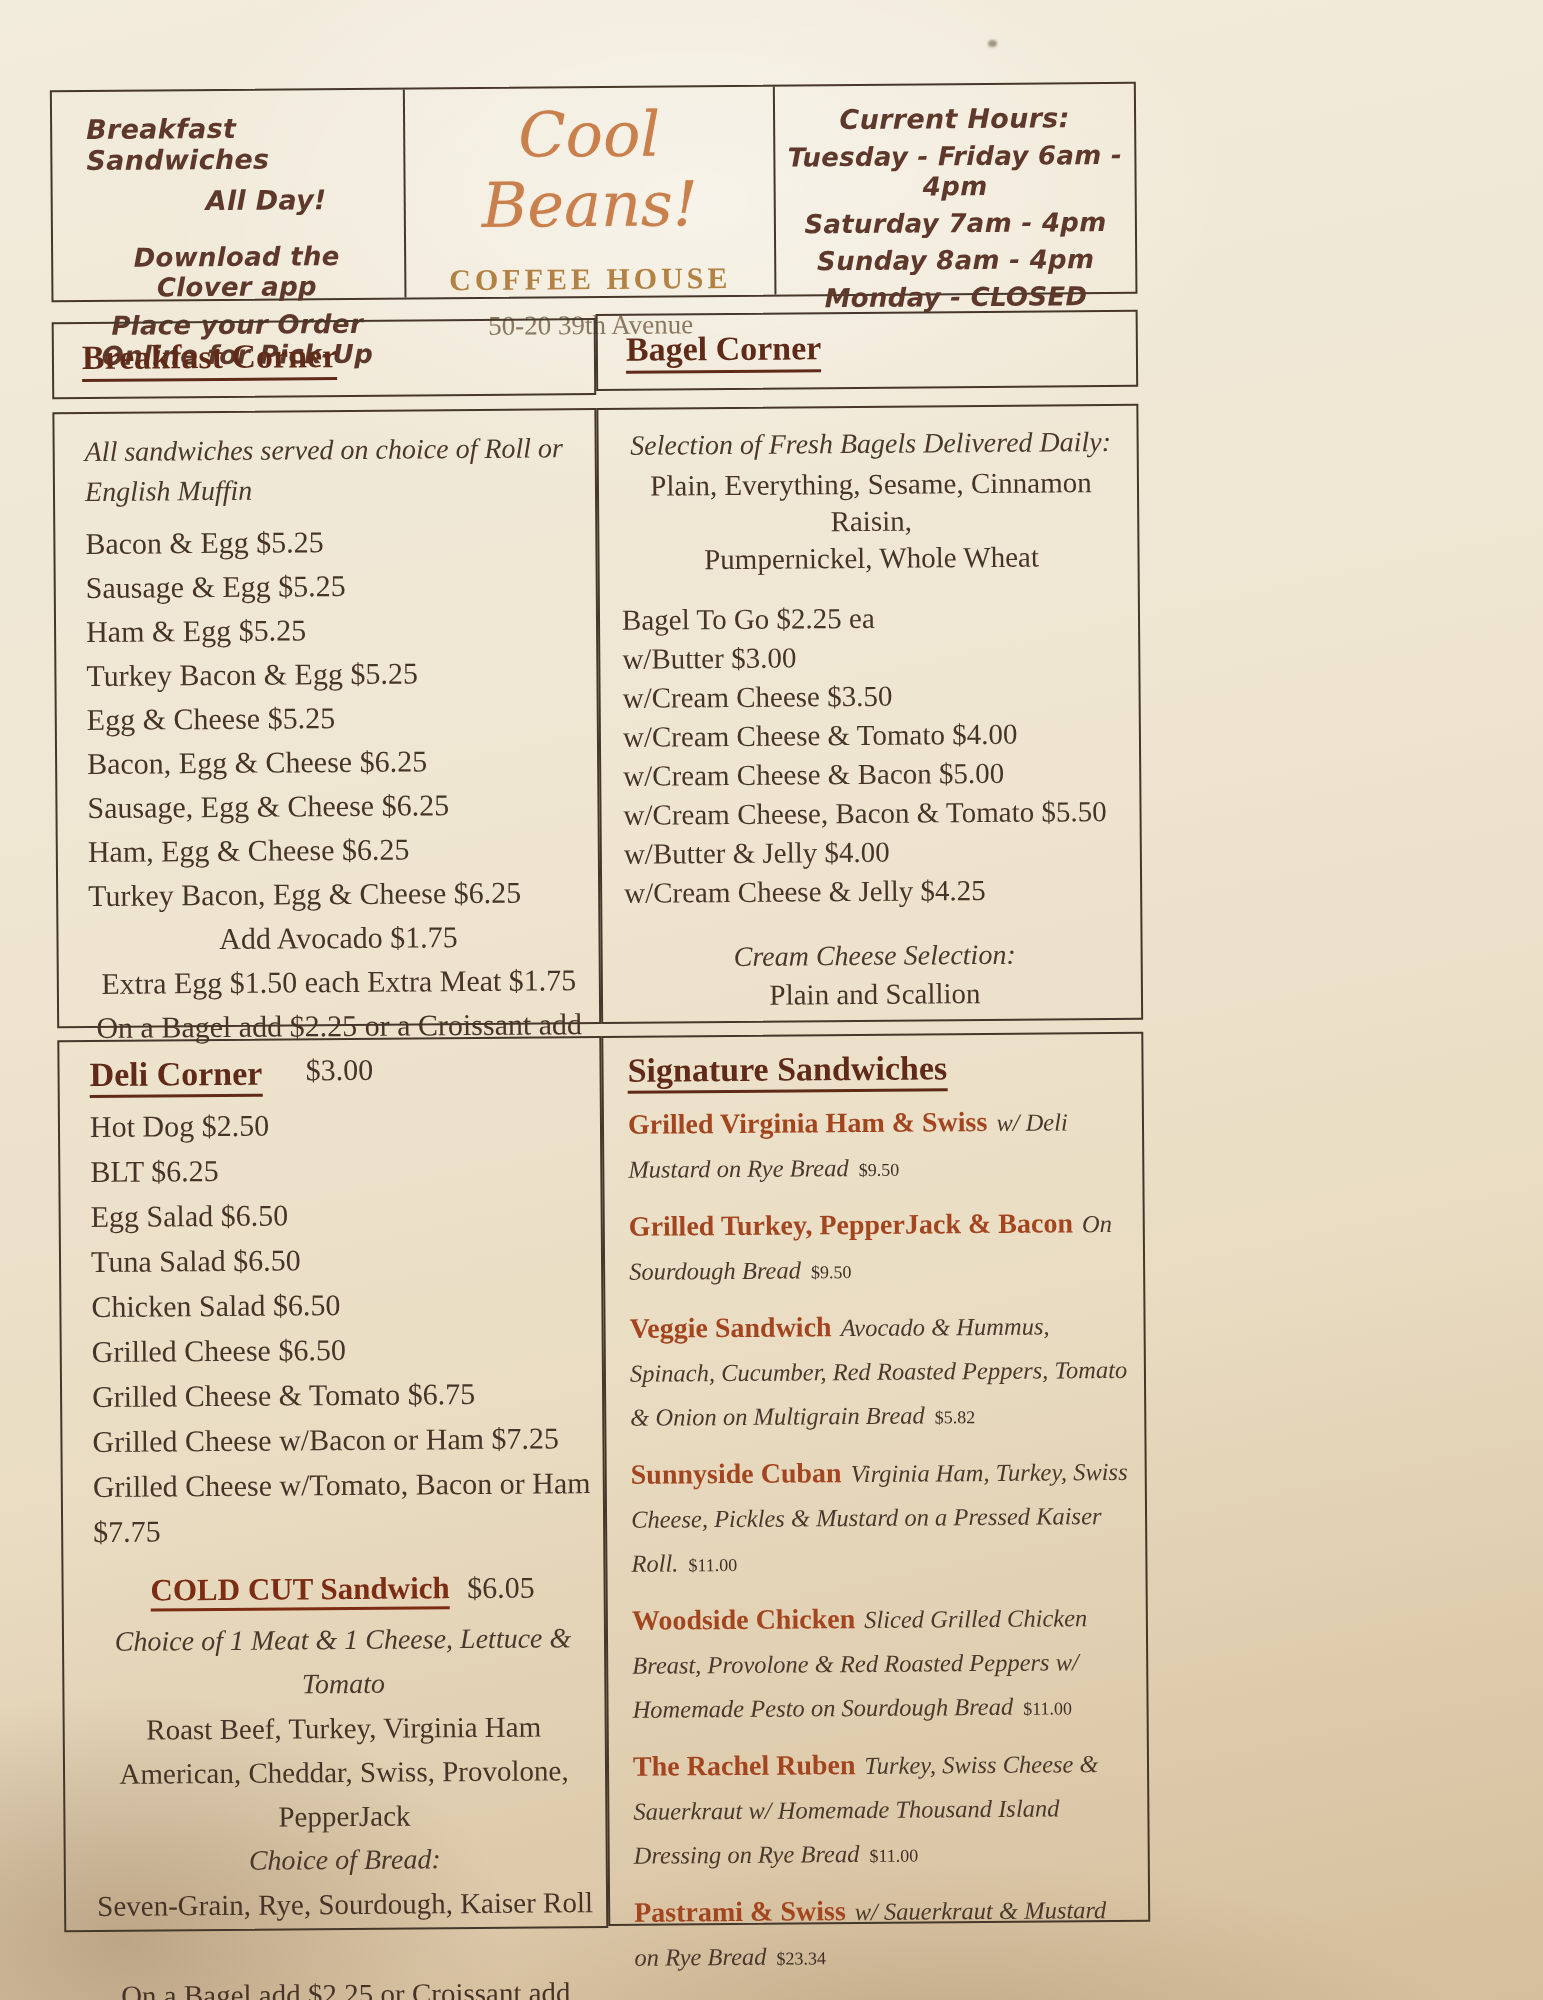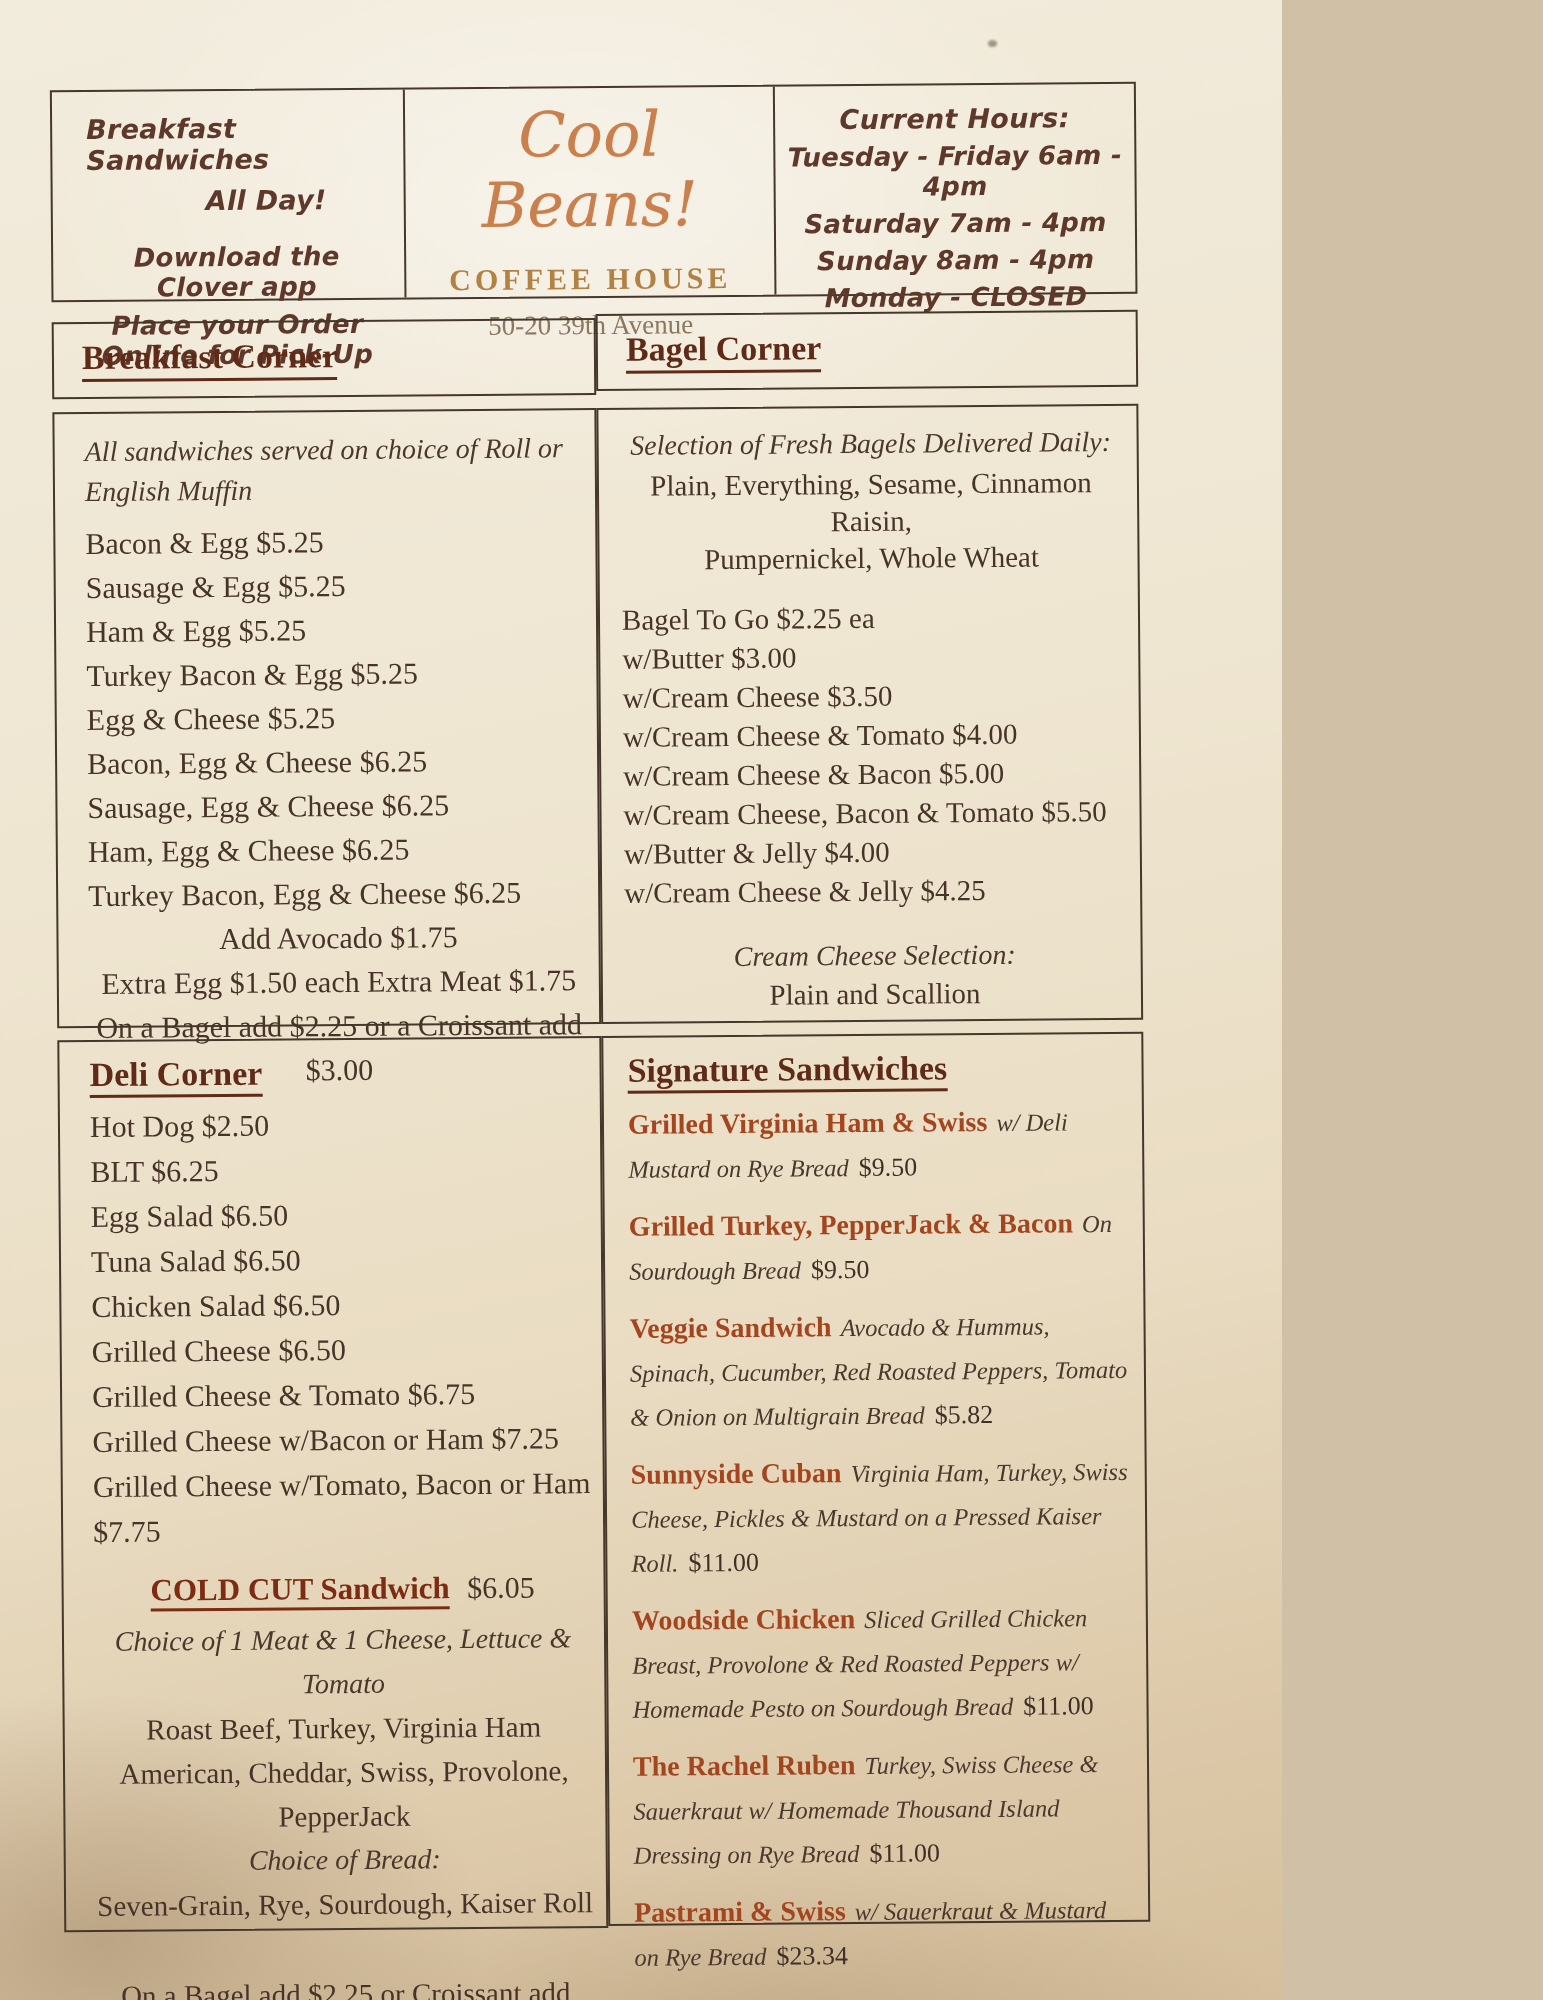--- a/index.html
+++ b/index.html
@@ -1,17 +1,17 @@
 <!DOCTYPE html>
 <html><head>
 <meta charset="utf-8">
 <style>
   html,body{margin:0;padding:0;background:#cfc0a6;}
   .sheet{
-    position:relative;width:1282px;height:2000px;overflow:hidden;
+    position:relative;width:1543px;height:2000px;overflow:hidden;
     font-family:"Liberation Serif",serif;
     background:
       radial-gradient(ellipse 900px 500px at 45% 10%, rgba(255,255,255,0.45), rgba(255,255,255,0) 60%),
       radial-gradient(ellipse 700px 450px at 8% 97%, rgba(110,78,45,0.30), rgba(110,78,45,0) 55%),
       radial-gradient(ellipse 900px 300px at 60% 102%, rgba(120,88,50,0.22), rgba(120,88,50,0) 60%),
       linear-gradient(168deg,#f2ecdd 0%,#efe6d2 38%,#e9dcc2 66%,#dcc8a8 88%,#d5bf9c 100%);
   }
   .tilt{position:absolute;inset:0;transform:rotate(-0.45deg);transform-origin:600px 1000px;}
   .box{position:absolute;border:2px solid #453729;box-sizing:border-box;}
   .speck{position:absolute;left:988px;top:40px;width:9px;height:7px;border-radius:50%;
@@ -65,21 +65,21 @@
   .coldcut-name{font-weight:bold;font-size:31px;color:#7c2c12;border-bottom:3px solid #7c2c12;
     padding-bottom:1px;margin-right:10px;}
   .deli-note{font-style:italic;font-size:28px;color:#4a382c;text-align:center;margin:0;line-height:44px;}
   .deli-center{font-size:29px;color:#473428;text-align:center;margin:0;line-height:44px;}
   .deli-addon{margin-top:46px;}
 
   .sig-title-wrap{margin-bottom:14px;}
   .sig-item{margin:0 0 13px 0;line-height:41px;}
   .sig-name{font-weight:bold;font-size:28px;color:#a3451f;margin-right:9px;}
   .sig-desc{font-style:italic;font-size:24.5px;color:#4a382c;margin-right:10px;}
-  .sig-price{font-size:26px;color:#3f2f26;}
+  .sig-price{font-size:18px;color:#3f2f26;}
 </style>
 </head>
 <body>
 
 <div class="sheet">
   <div class="speck"></div>
   <div class="tilt">
 
     <section class="box" id="header-box">
       <div class="cell cell-promo">

